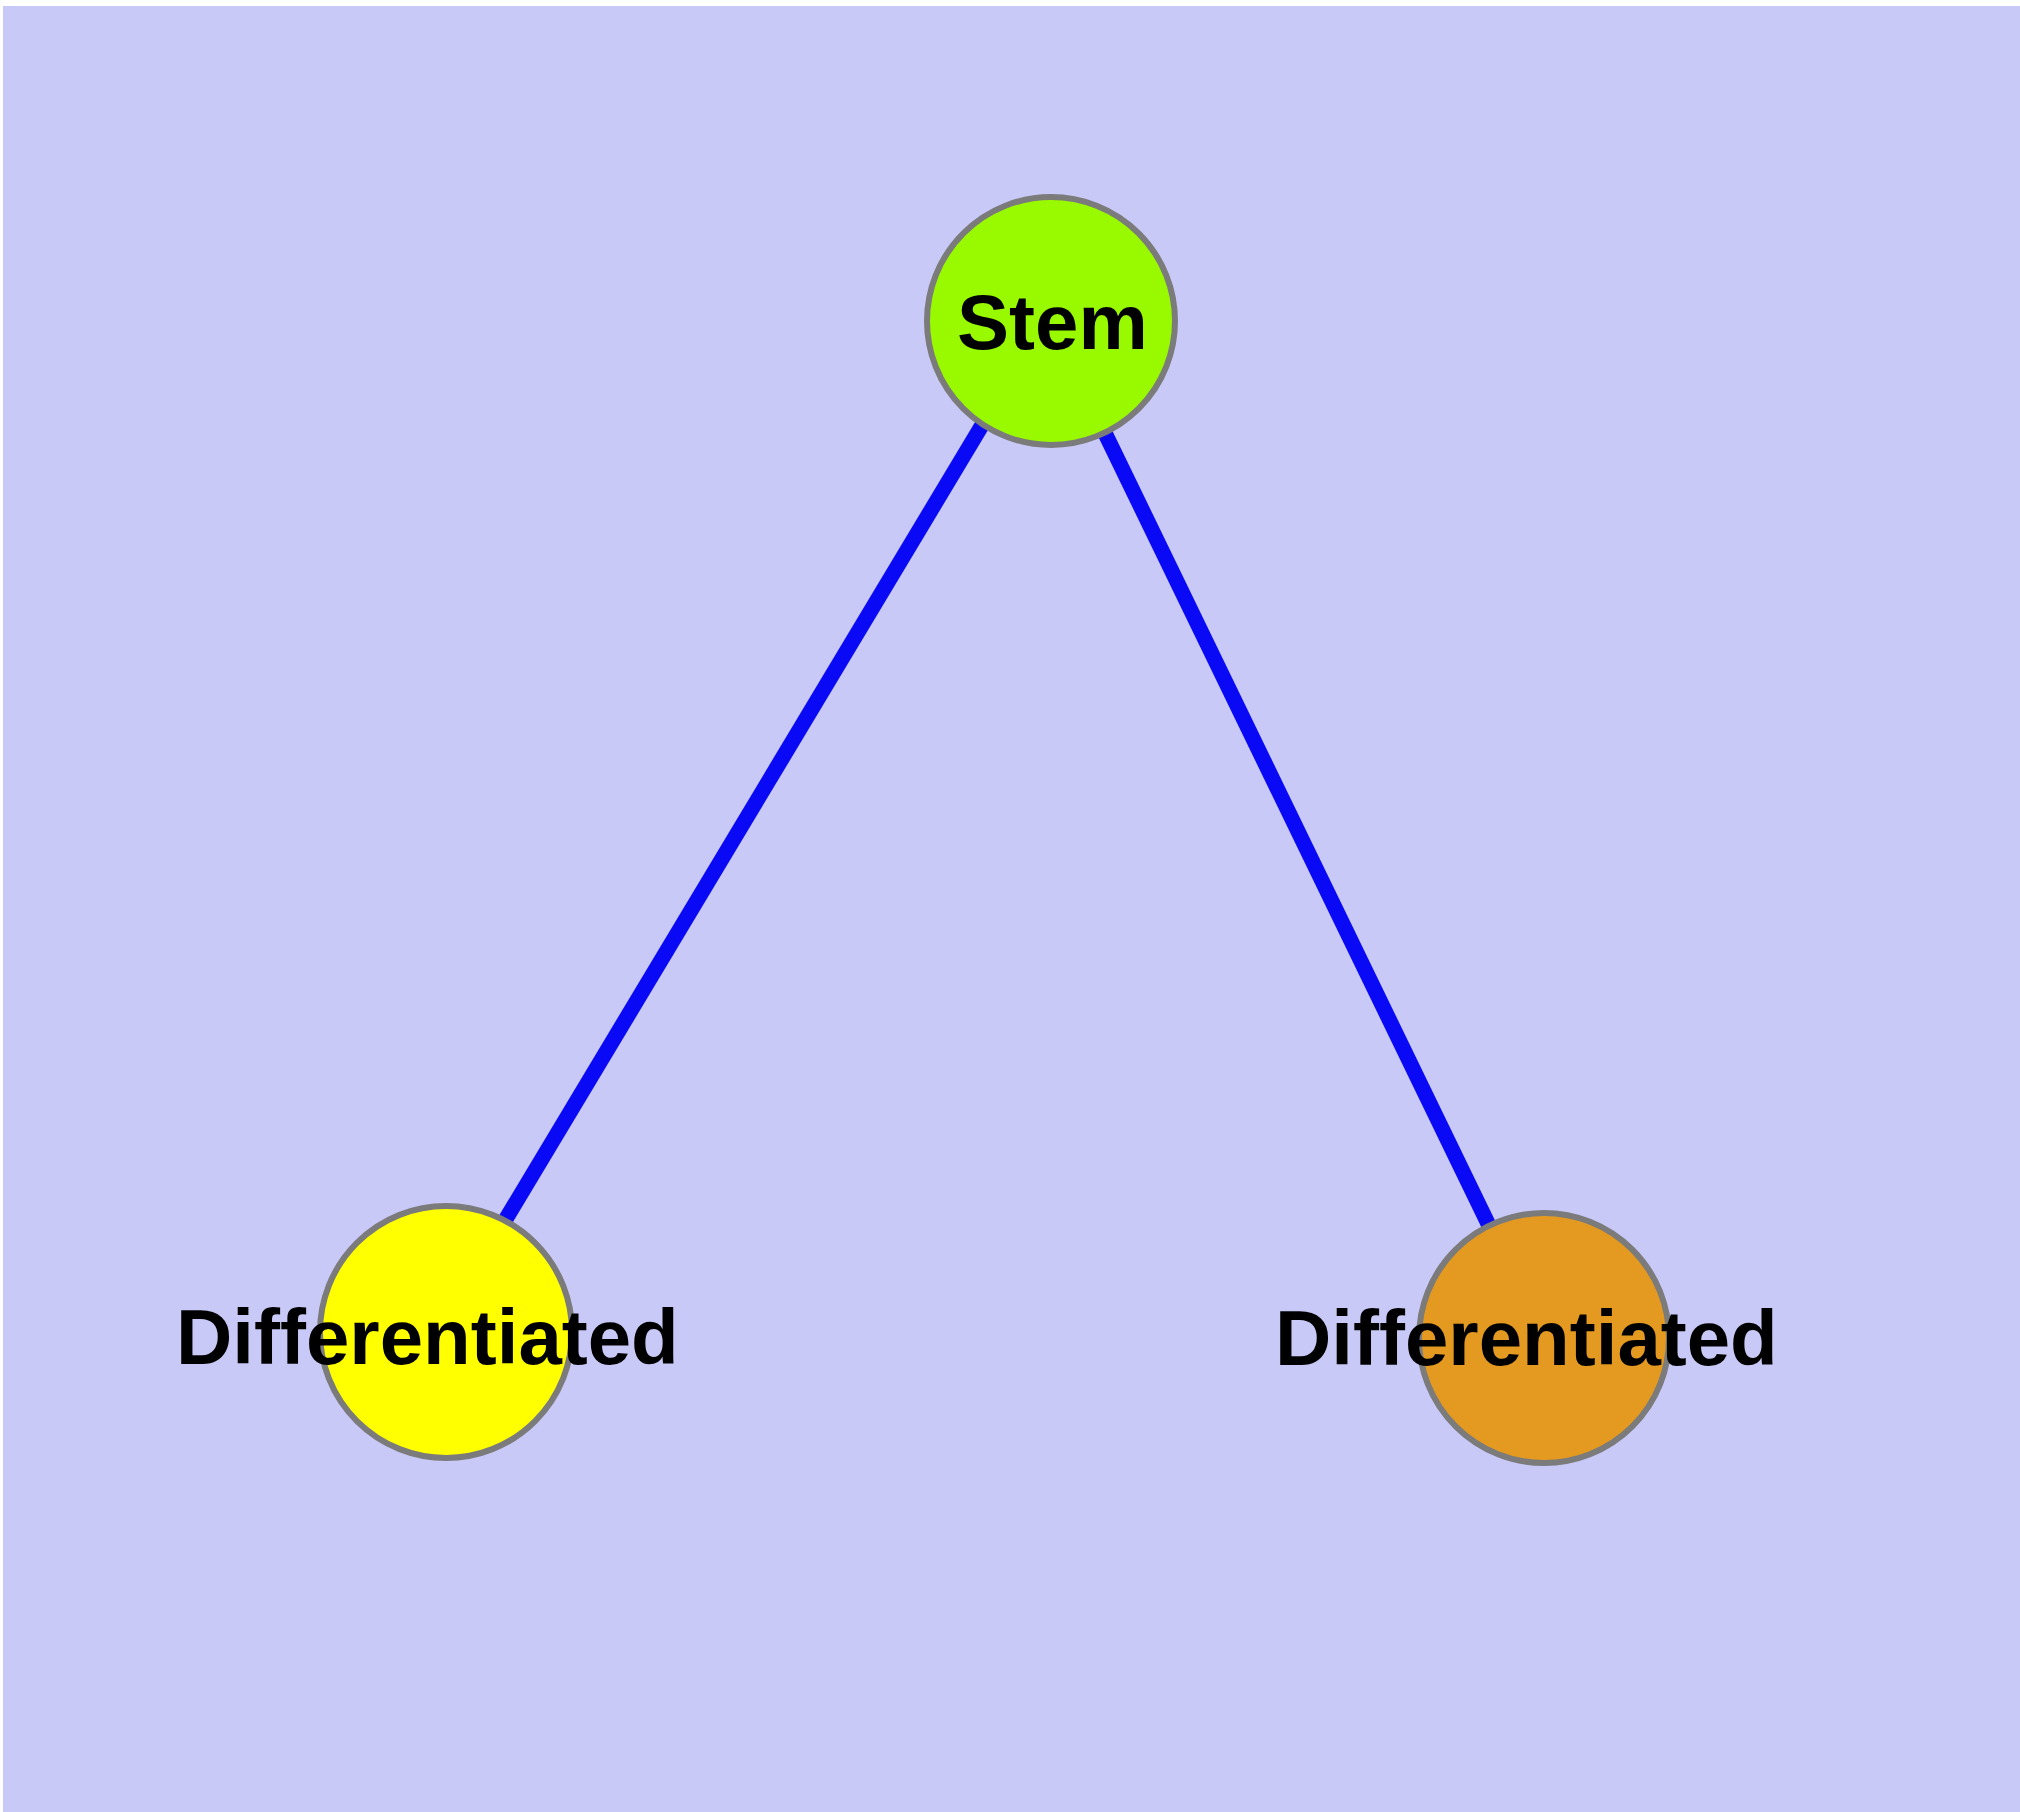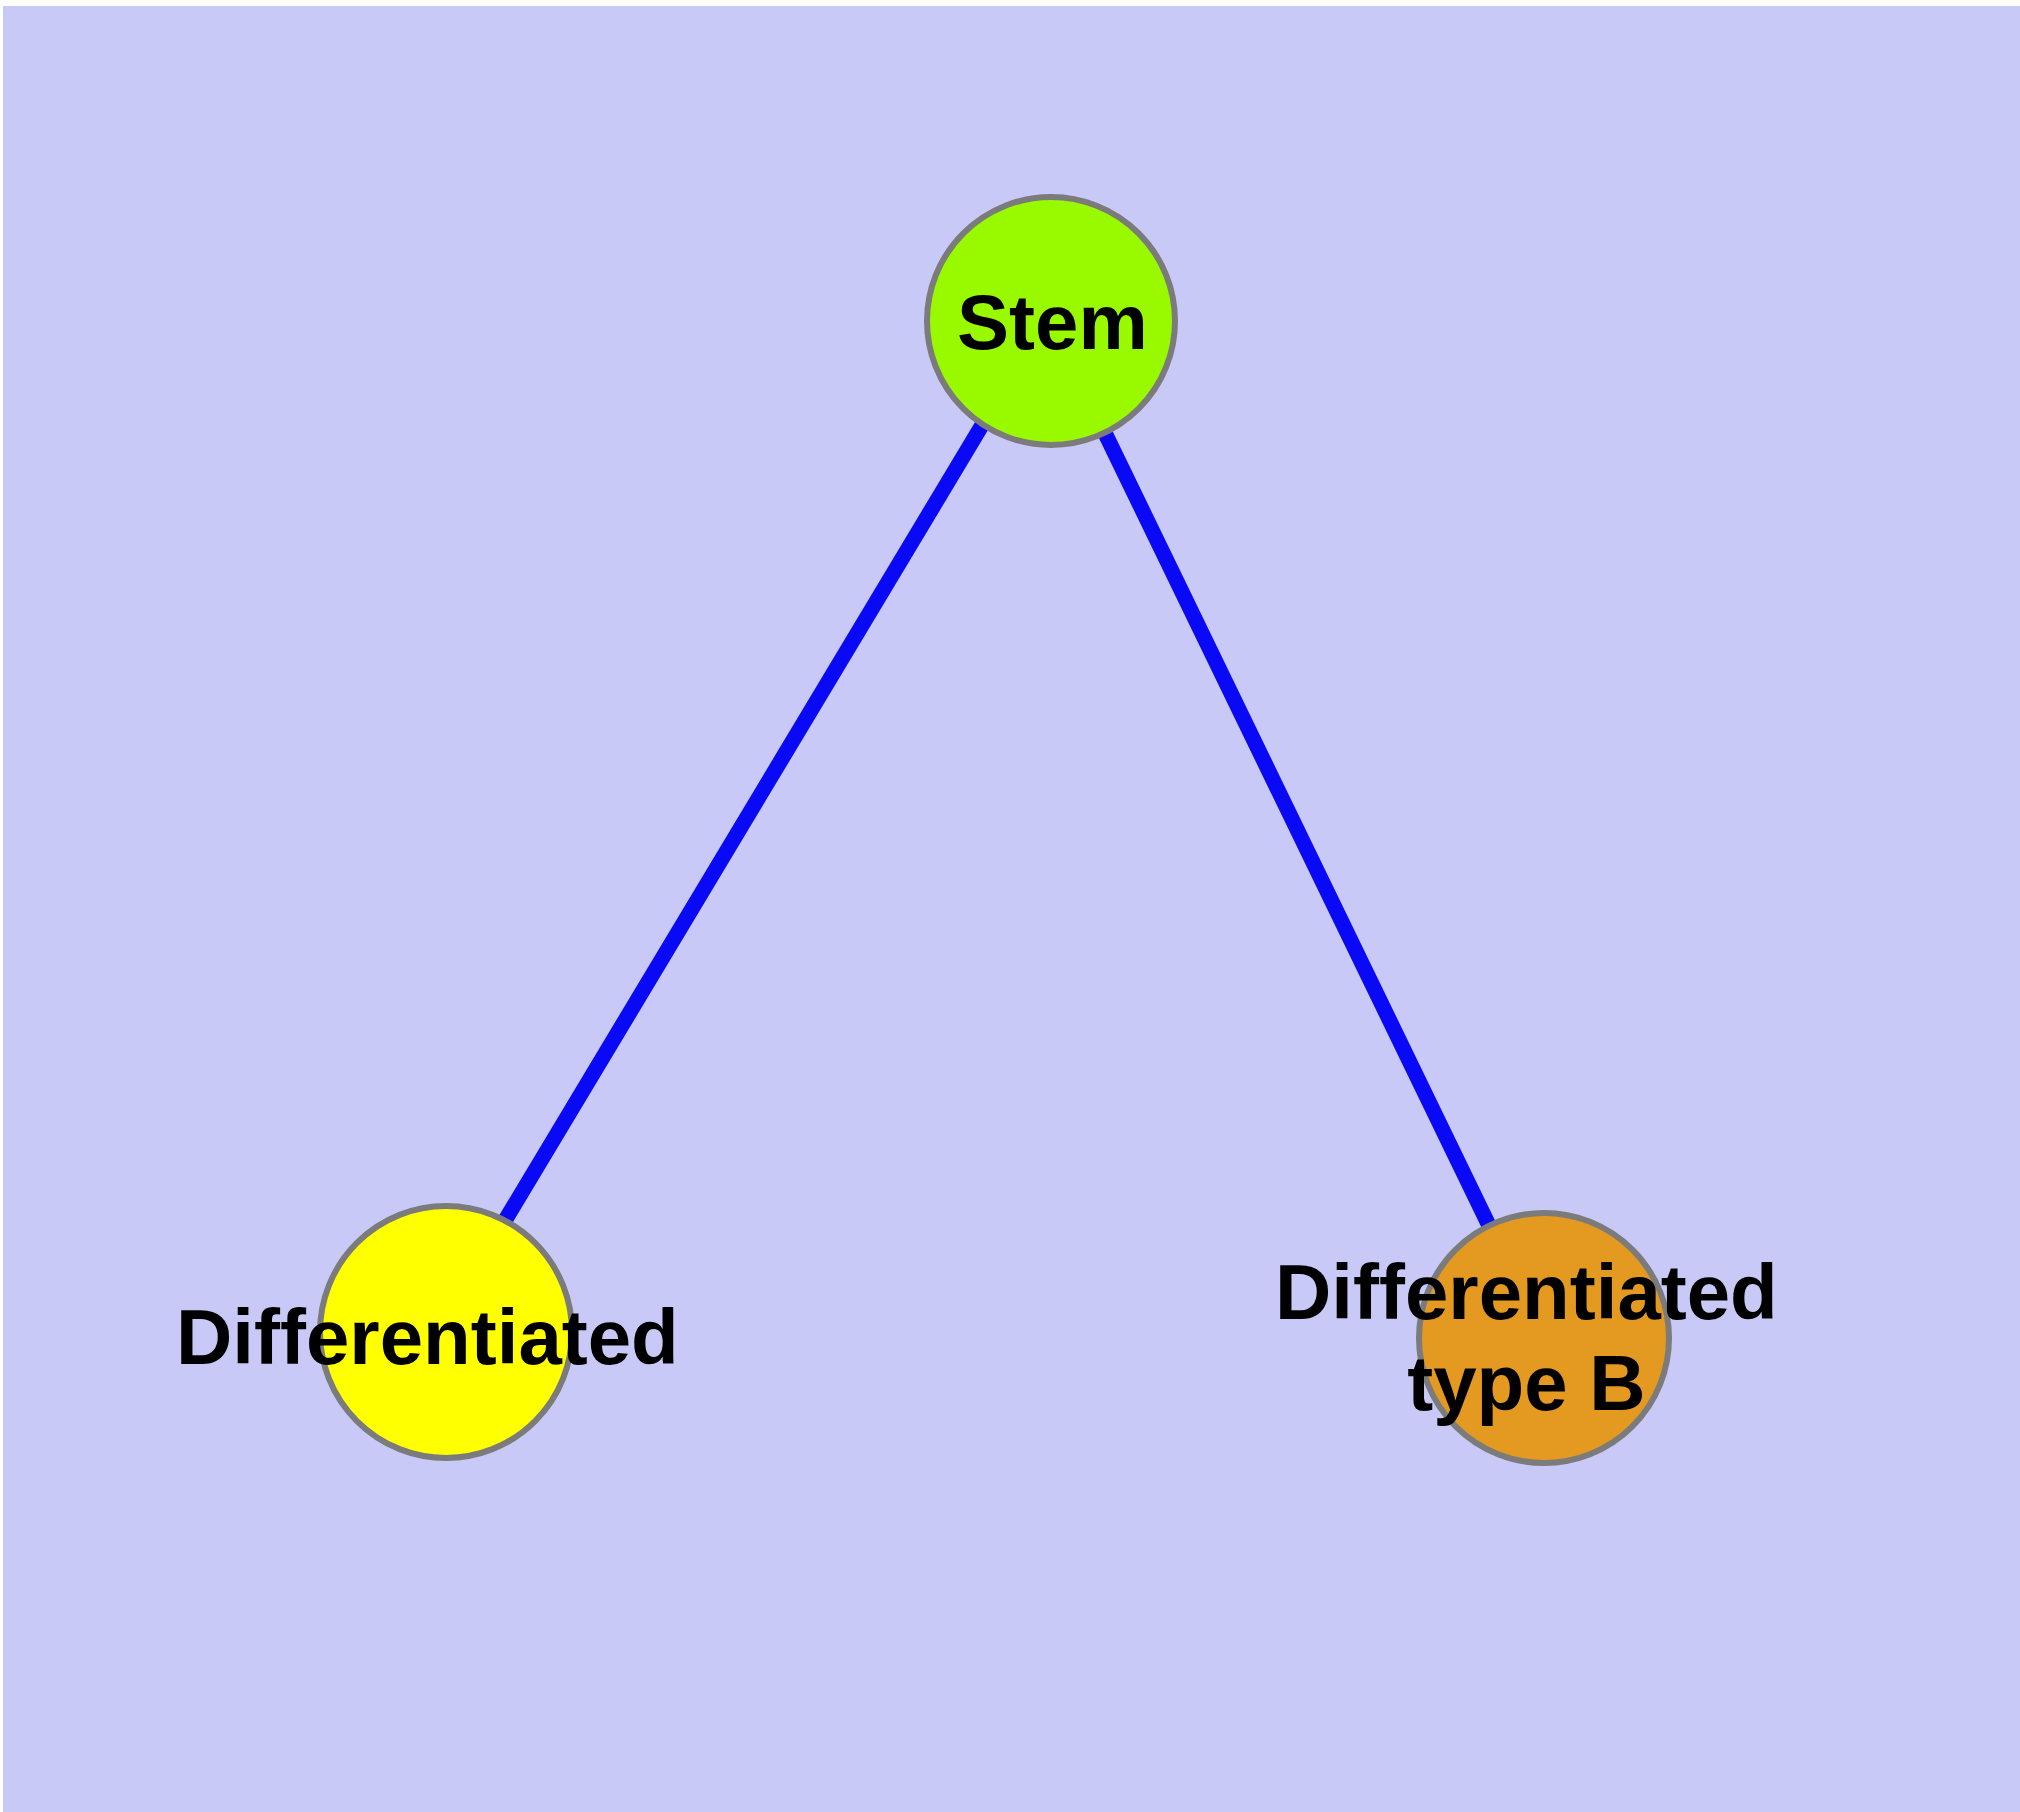--- a/index.html
+++ b/index.html
@@ -77,18 +77,17 @@
     <div class="node-label label-stem">
       <div>Stem</div>
     </div>
 
     <div class="node-label label-type-a">
       <div>Differentiated</div>
     </div>
 
     <div class="node-label label-type-b">
       <div>Differentiated</div>
-      <div>type B</div>
     </div>
 
   </div>
 </div>
 
 
 </body></html>

